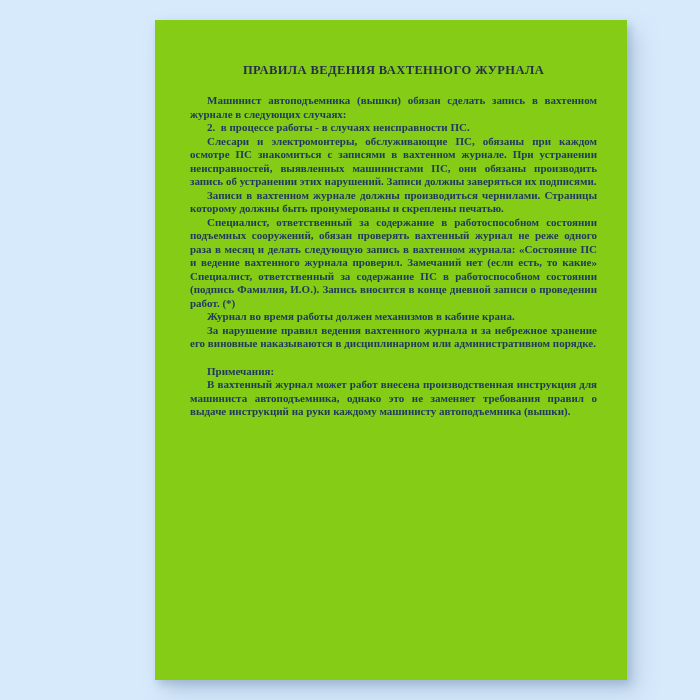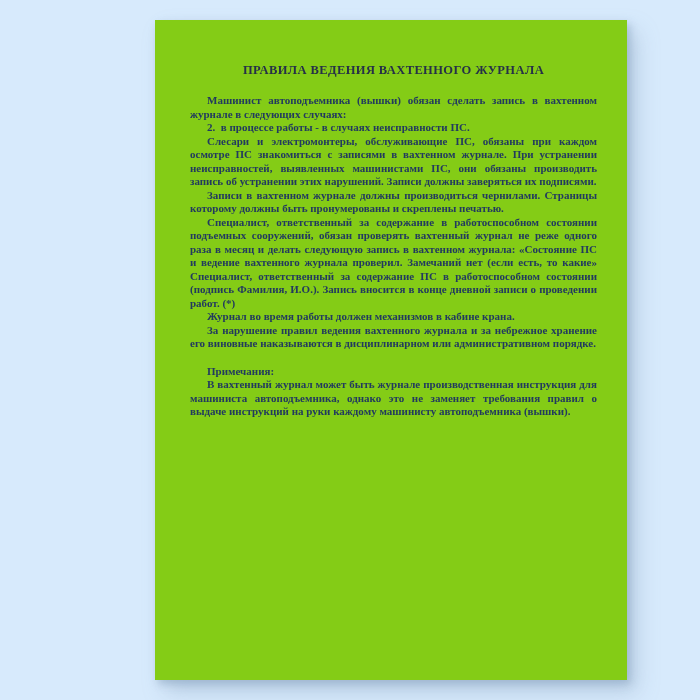--- a/index.html
+++ b/index.html
@@ -59,15 +59,15 @@
   <h1 class="doc-title">ПРАВИЛА ВЕДЕНИЯ ВАХТЕННОГО ЖУРНАЛА</h1>
   <div class="doc-body">
     <p>Машинист автоподъемника (вышки) обязан сделать запись в вахтенном журнале в следующих случаях:</p>
     <p>2.&nbsp;&nbsp;в процессе работы - в случаях неисправности ПС.</p>
     <p>Слесари и электромонтеры, обслуживающие ПС, обязаны при каждом осмотре ПС знакомиться с записями в вахтенном журнале. При устранении неисправностей, выявленных машинистами ПС, они обязаны производить запись об устранении этих нарушений. Записи должны заверяться их подписями.</p>
     <p>Записи в вахтенном журнале должны производиться чернилами. Страницы которому должны быть пронумерованы и скреплены печатью.</p>
     <p>Специалист, ответственный за содержание в работоспособном состоянии подъемных сооружений, обязан проверять вахтенный журнал не реже одного раза в месяц и делать следующую запись в вахтенном журнала: «Состояние ПС и ведение вахтенного журнала проверил. Замечаний нет (если есть, то какие» Специалист, ответственный за содержание ПС в работоспособном состоянии (подпись Фамилия, И.О.). Запись вносится в конце дневной записи о проведении работ. (*)</p>
     <p>Журнал во время работы должен механизмов в кабине крана.</p>
     <p>За нарушение правил ведения вахтенного журнала и за небрежное хранение его виновные наказываются в дисциплинарном или административном порядке.</p>
     <p class="notes-heading">Примечания:</p>
-    <p>В вахтенный журнал может быть журнале производственная инструкция для машиниста автоподъемника, однако это не заменяет требования правил о выдаче инструкций на руки каждому машинисту автоподъемника (вышки).</p>
+    <p>В вахтенный журнал может работ внесена производственная инструкция для машиниста автоподъемника, однако это не заменяет требования правил о выдаче инструкций на руки каждому машинисту автоподъемника (вышки).</p>
   </div>
 </div>
 
 </body></html>

